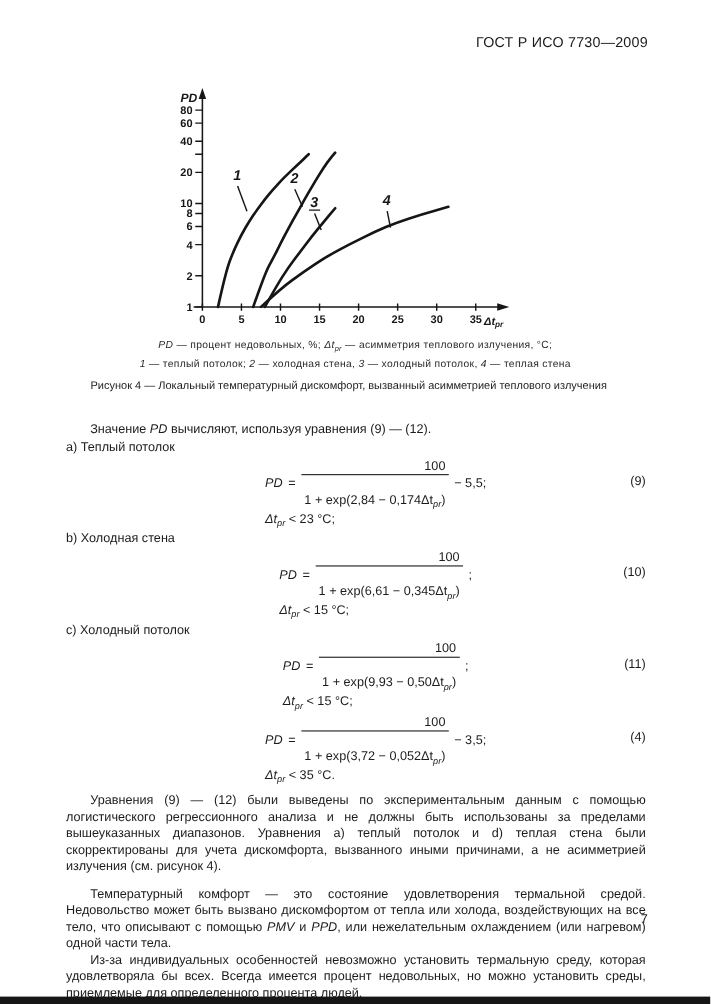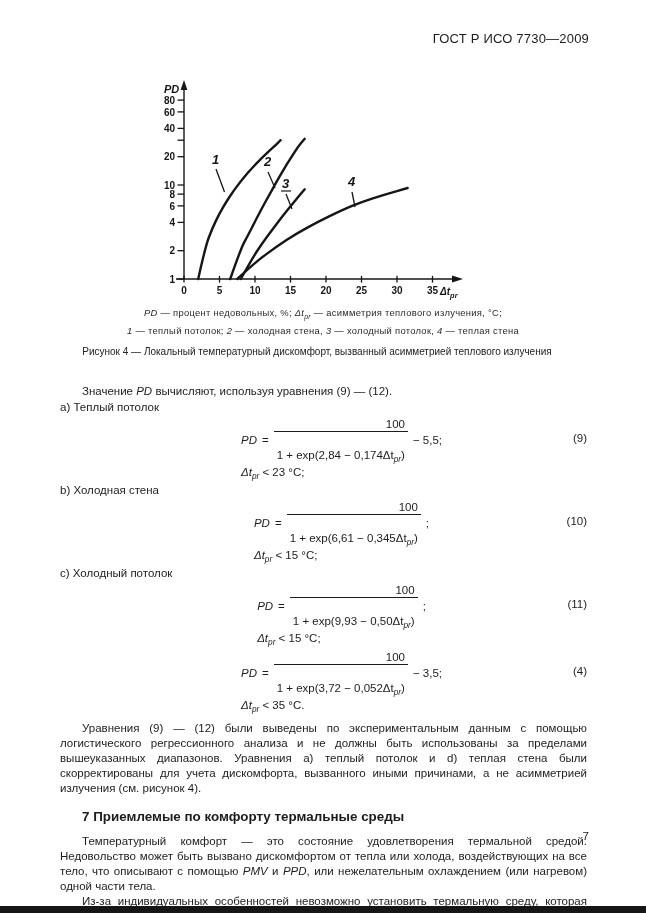--- a/index.html
+++ b/index.html
@@ -180,21 +180,20 @@
             <span>− 3,5;</span>
           </span>
           <div class="eq-cond"><span class="it">Δt</span><sub class="it">pr</sub><span> &lt; 35 °С.</span></div>
         </div>
         <span class="eq-no">(4)</span>
       </div>
     </div>
 
     <p class="para">Уравнения (9) — (12) были выведены по экспериментальным данным с помощью логистического регрессионного анализа и не должны быть использованы за пределами вышеуказанных диапазонов. Уравнения a) теплый потолок и d) теплая стена были скорректированы для учета дискомфорта, вызванного иными причинами, а не асимметрией излучения (см. рисунок 4).</p>
 
-    <h2 class="s7-heading">7 Приемлемые по комфорту термальные среды</h2>
 
     <p class="s7-para"><span>Температурный комфорт — это состояние удовлетворения термальной средой. Недовольство может быть вызвано дискомфортом от тепла или холода, воздействующих на все тело, что описывают с помощью </span><span class="it">PMV</span><span> и </span><span class="it">PPD</span><span>, или нежелательным охлаждением (или нагревом) одной части тела.</span></p>
 
     <p class="s7-para">Из-за индивидуальных особенностей невозможно установить термальную среду, которая удовлетворяла бы всех. Всегда имеется процент недовольных, но можно установить среды, приемлемые для определенного процента людей.</p>
 
   </div>
 
   <div class="page-number">7</div>
 
   <div class="scan-edge"></div>

